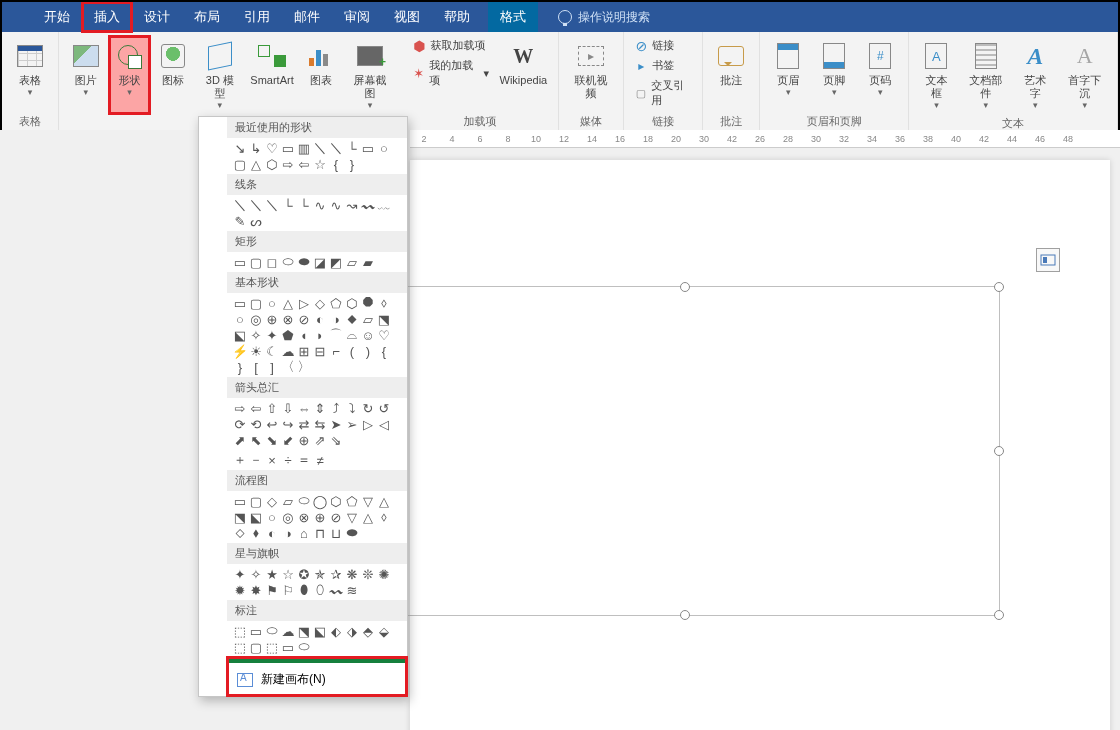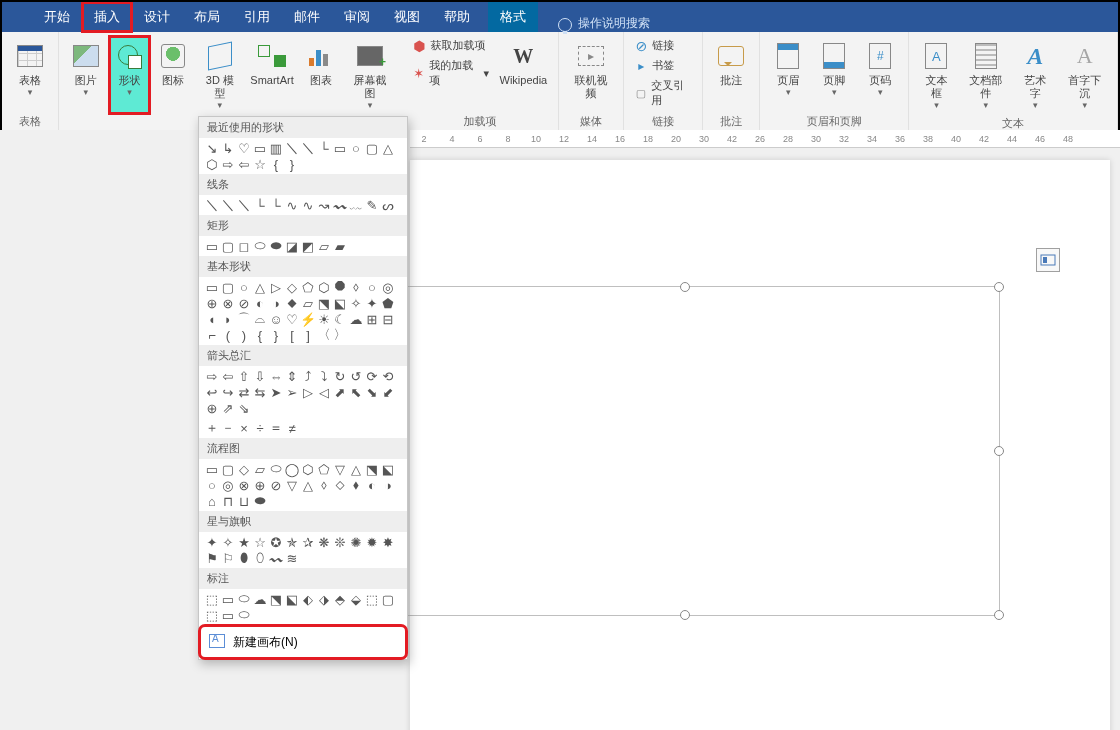--- a/index.html
+++ b/index.html
@@ -3,45 +3,45 @@
 <meta charset="utf-8">
 <style>
   * { margin: 0; padding: 0; box-sizing: border-box; }
   body { font-family: "Microsoft YaHei", "Segoe UI", sans-serif; font-size: 12px; background: #fff; width: 1120px; height: 730px; overflow: hidden; border: 2px solid #000; }
   
   
   .tabs { background: #2b579a; height: 30px; display: flex; align-items: stretch; color: #fff; padding-left: 30px; }
   .tab { padding: 0 12px; display: flex; align-items: center; cursor: pointer; font-size: 13px; }
   .tab.format { background: #0369a1; margin-left: 6px; }
   .tab.highlight { outline: 3px solid #e31b23; outline-offset: -2px; }
-  .search-hint { display: flex; align-items: flex-end; margin-left: 20px; color: #cfe0f5; font-size: 12px; gap: 6px; }
+  .search-hint { display: flex; align-items: center; margin-left: 20px; color: #cfe0f5; font-size: 12px; gap: 6px; }
   .bulb { width: 14px; height: 14px; border-radius: 50%; border: 1.5px solid #cfe0f5; position: relative; }
   .bulb::after { content: ""; position: absolute; bottom: -3px; left: 4px; width: 4px; height: 3px; background: #cfe0f5; }
   
   
   .ribbon { background: #f3f3f3; border-bottom: 1px solid #d4d4d4; height: 100px; display: flex; }
   .group { border-right: 1px solid #e1e1e1; padding: 4px 6px 0; display: flex; flex-direction: column; justify-content: space-between; }
   .group-items { display: flex; gap: 2px; }
   .group-label { text-align: center; font-size: 11px; color: #666; padding: 2px 0; }
   .btn { display: flex; flex-direction: column; align-items: center; justify-content: flex-start; padding: 4px 6px; cursor: pointer; min-width: 36px; }
-  .btn.highlight { outline: 3px solid #e31b23; outline-offset: -2px; background: #5eead4; }
+  .btn.highlight { outline: 3px solid #e31b23; outline-offset: -2px; background: #fca5a5; }
   .btn .icon-box { width: 32px; height: 32px; display: flex; align-items: center; justify-content: center; margin-bottom: 2px; }
   .btn .lbl { font-size: 11px; color: #444; text-align: center; line-height: 13px; }
   .btn .caret { font-size: 9px; color: #666; }
   
   .btn-sm { display: flex; align-items: center; padding: 2px 4px; font-size: 11px; color: #444; cursor: pointer; gap: 4px; }
   .btn-sm .mini-icon { width: 14px; height: 14px; display: flex; align-items: center; justify-content: center; }
   .vstack { display: flex; flex-direction: column; gap: 1px; }
   
   
-  .shapes-drop { position: absolute; top: 116px; left: 198px; width: 210px; background: #fff; border: 1px solid #c6c6c6; box-shadow: 2px 4px 10px rgba(0,0,0,.25); z-index: 50; }
+  .shapes-drop { position: absolute; top: 116px; left: 198px; width: 210px; background: #fff; border: 1px solid #c6c6c6; box-shadow: 2px 4px 10px rgba(0,0,0,.25); z-index: 50; padding-left: 28px; }
   .shapes-cat { background: #eeeeee; padding: 3px 8px; font-size: 11px; color: #555; }
   .shapes-grid { display: flex; flex-wrap: wrap; padding: 3px 6px; gap: 2px; }
   .sh { width: 14px; height: 14px; display: flex; align-items: center; justify-content: center; font-size: 13px; color: #555; cursor: pointer; }
-  .canvas-new { border-top: 1px solid #15803d; padding: 8px 10px; display: flex; gap: 8px; font-size: 12px; cursor: pointer; border-radius: 6px; }
+  .canvas-new { border-top: 6px solid #15803d; padding: 8px 10px; display: flex; align-items: center; gap: 8px; font-size: 12px; cursor: pointer; }
   .canvas-new.highlight { outline: 3px solid #e31b23; outline-offset: -2px; }
   .canvas-icon { width: 16px; height: 14px; border: 1px solid #5b8dd6; position: relative; }
   .canvas-icon::after { content: "A"; position: absolute; top: -2px; left: 2px; font-size: 10px; color: #5b8dd6; }
   
   
   .doc-wrap { position: absolute; top: 130px; left: 0; right: 0; bottom: 0; background: #f0f0f0; overflow: hidden; }
   .ruler { position: absolute; top: 0; left: 410px; right: 0; height: 18px; background: #fff; border-bottom: 1px solid #ccc; font-size: 9px; color: #888; display: flex; align-items: center; }
   .ruler span { width: 28px; text-align: center; }
   .page { position: absolute; top: 30px; left: 410px; width: 700px; height: 680px; background: #fff; box-shadow: 0 0 6px rgba(0,0,0,.15); }
   .canvas-box { position: absolute; top: 126px; left: -40px; width: 630px; height: 330px; border: 1px solid #bfbfbf; }

